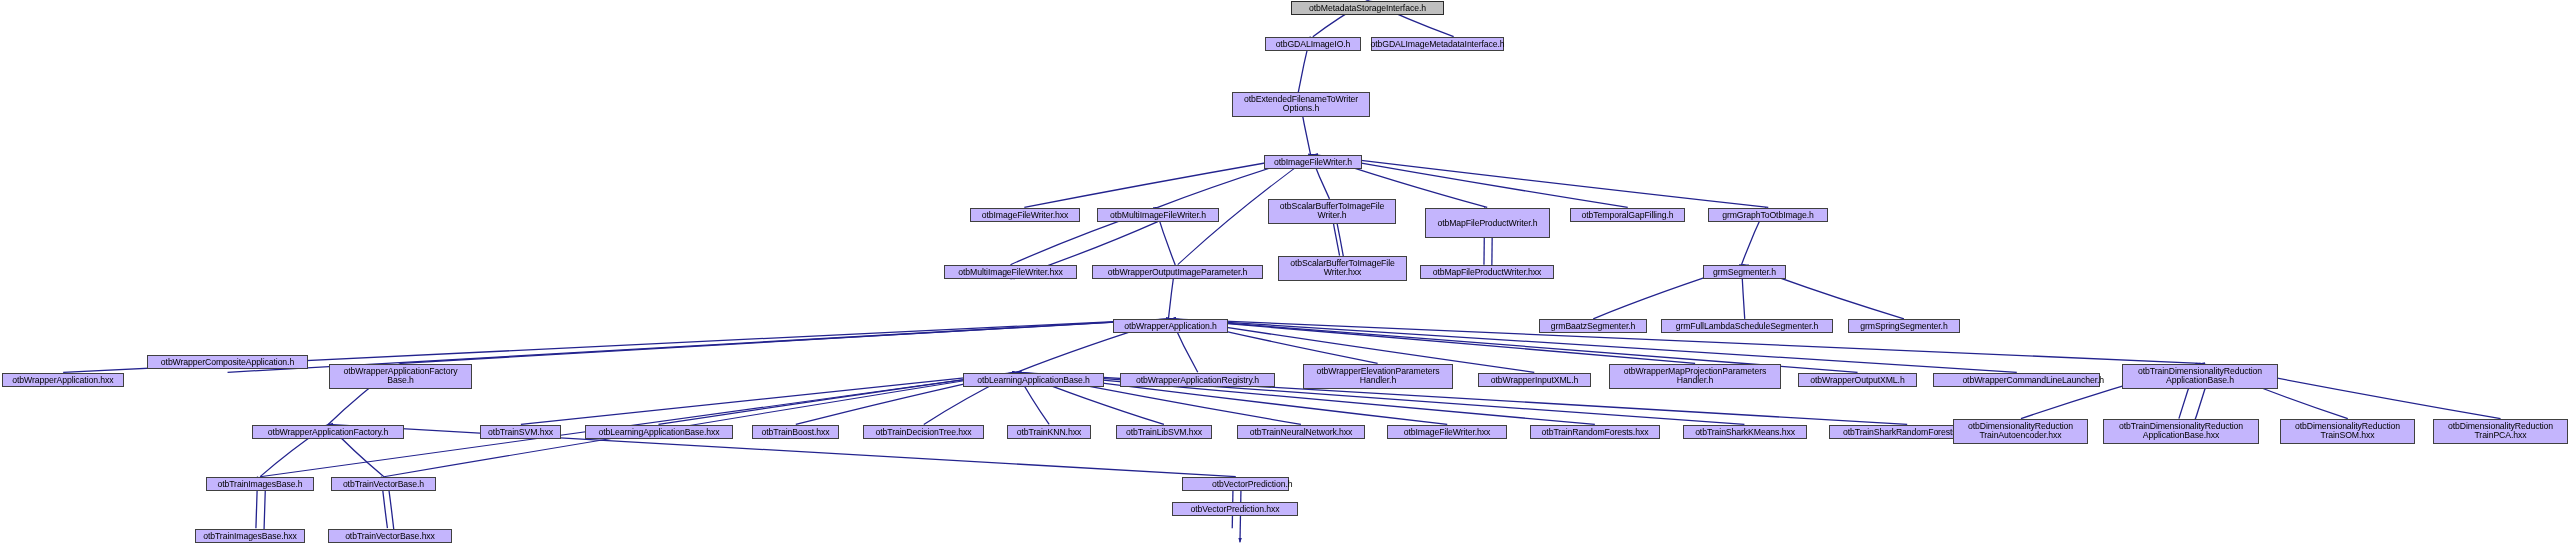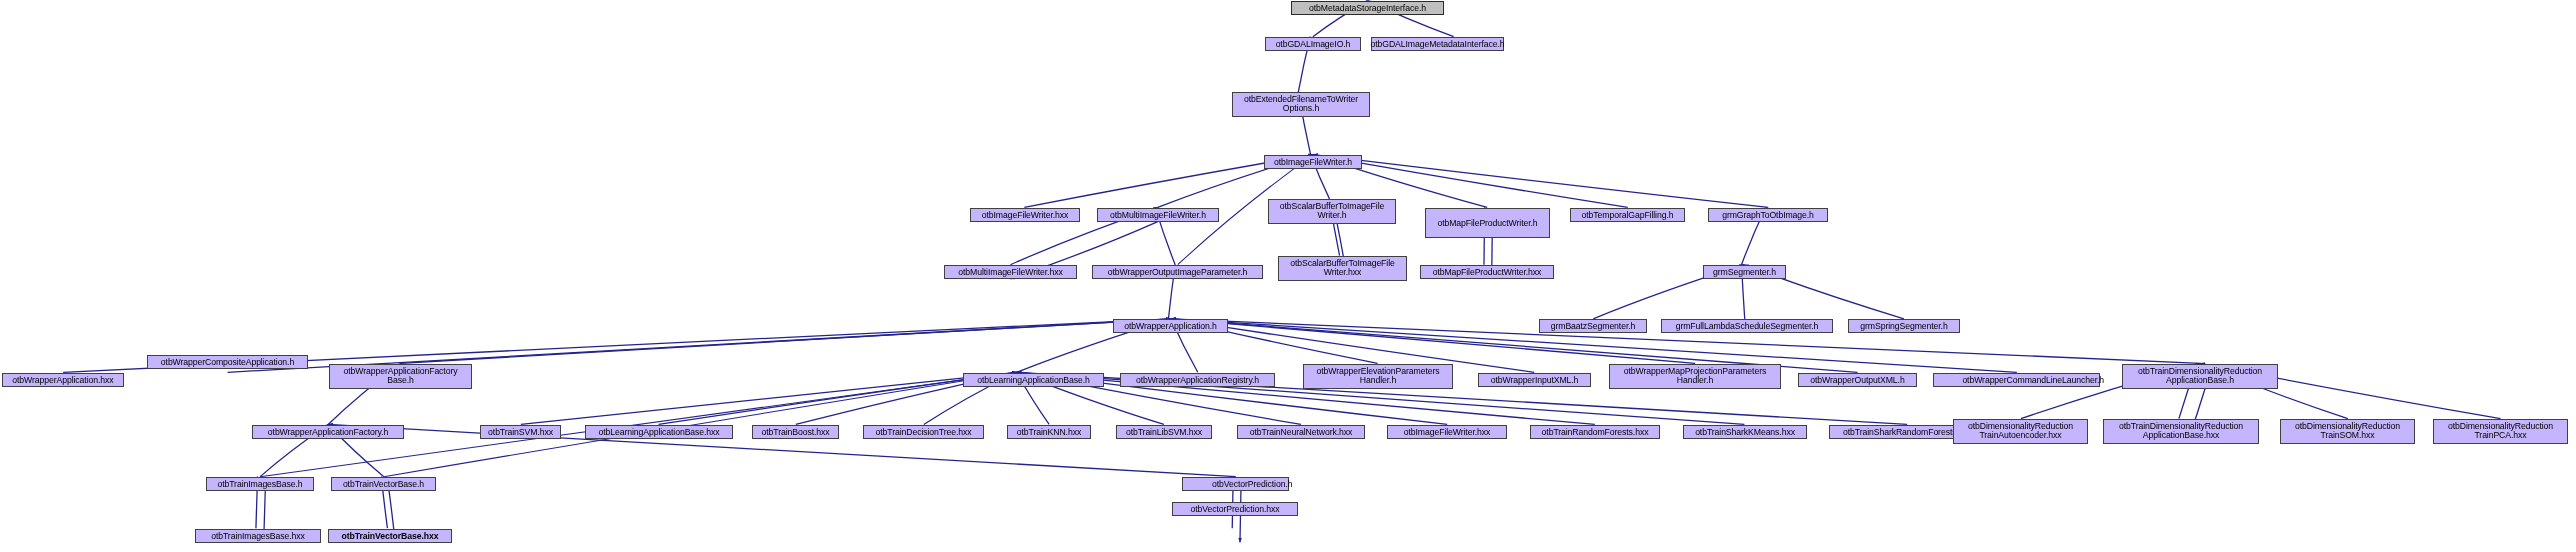--- a/index.html
+++ b/index.html
@@ -176,17 +176,17 @@
 TrainAutoencoder.hxx</div>
     <div class="node two-line" style="left: 2103px; top: 419px; width: 156px; height: 24.5px;">otbTrainDimensionalityReduction
 ApplicationBase.hxx</div>
     <div class="node two-line" style="left: 2280px; top: 419px; width: 135px; height: 24.5px;">otbDimensionalityReduction
 TrainSOM.hxx</div>
     <div class="node two-line" style="left: 2433px; top: 419px; width: 135px; height: 24.5px;">otbDimensionalityReduction
 TrainPCA.hxx</div>
     <div class="node" style="left: 206px; top: 477px; width: 108px; height: 14px;">otbTrainImagesBase.h</div>
     <div class="node" style="left: 331px; top: 477px; width: 105px; height: 14px;">otbTrainVectorBase.h</div>
     <div class="node" style="left: 1182px; top: 477px; width: 107px; height: 14px; padding-left: 36px;">otbVectorPrediction.h</div>
-    <div class="node" style="left: 195px; top: 529px; width: 126px; height: 14px;">otbTrainImagesBase.hxx</div>
-    <div class="node" style="left: 328px; top: 529px; width: 124px; height: 14px; font-weight: bold;">otbTrainVectorBase.hxx</div>
+    <div class="node" style="left: 195px; top: 529px; width: 110px; height: 14px;">otbTrainImagesBase.hxx</div>
+    <div class="node" style="left: 328px; top: 529px; width: 124px; height: 14px;">otbTrainVectorBase.hxx</div>
     <div class="node" style="left: 1172px; top: 502px; width: 126px; height: 14px;">otbVectorPrediction.hxx</div>
   </div>
 
 
 </body></html>

